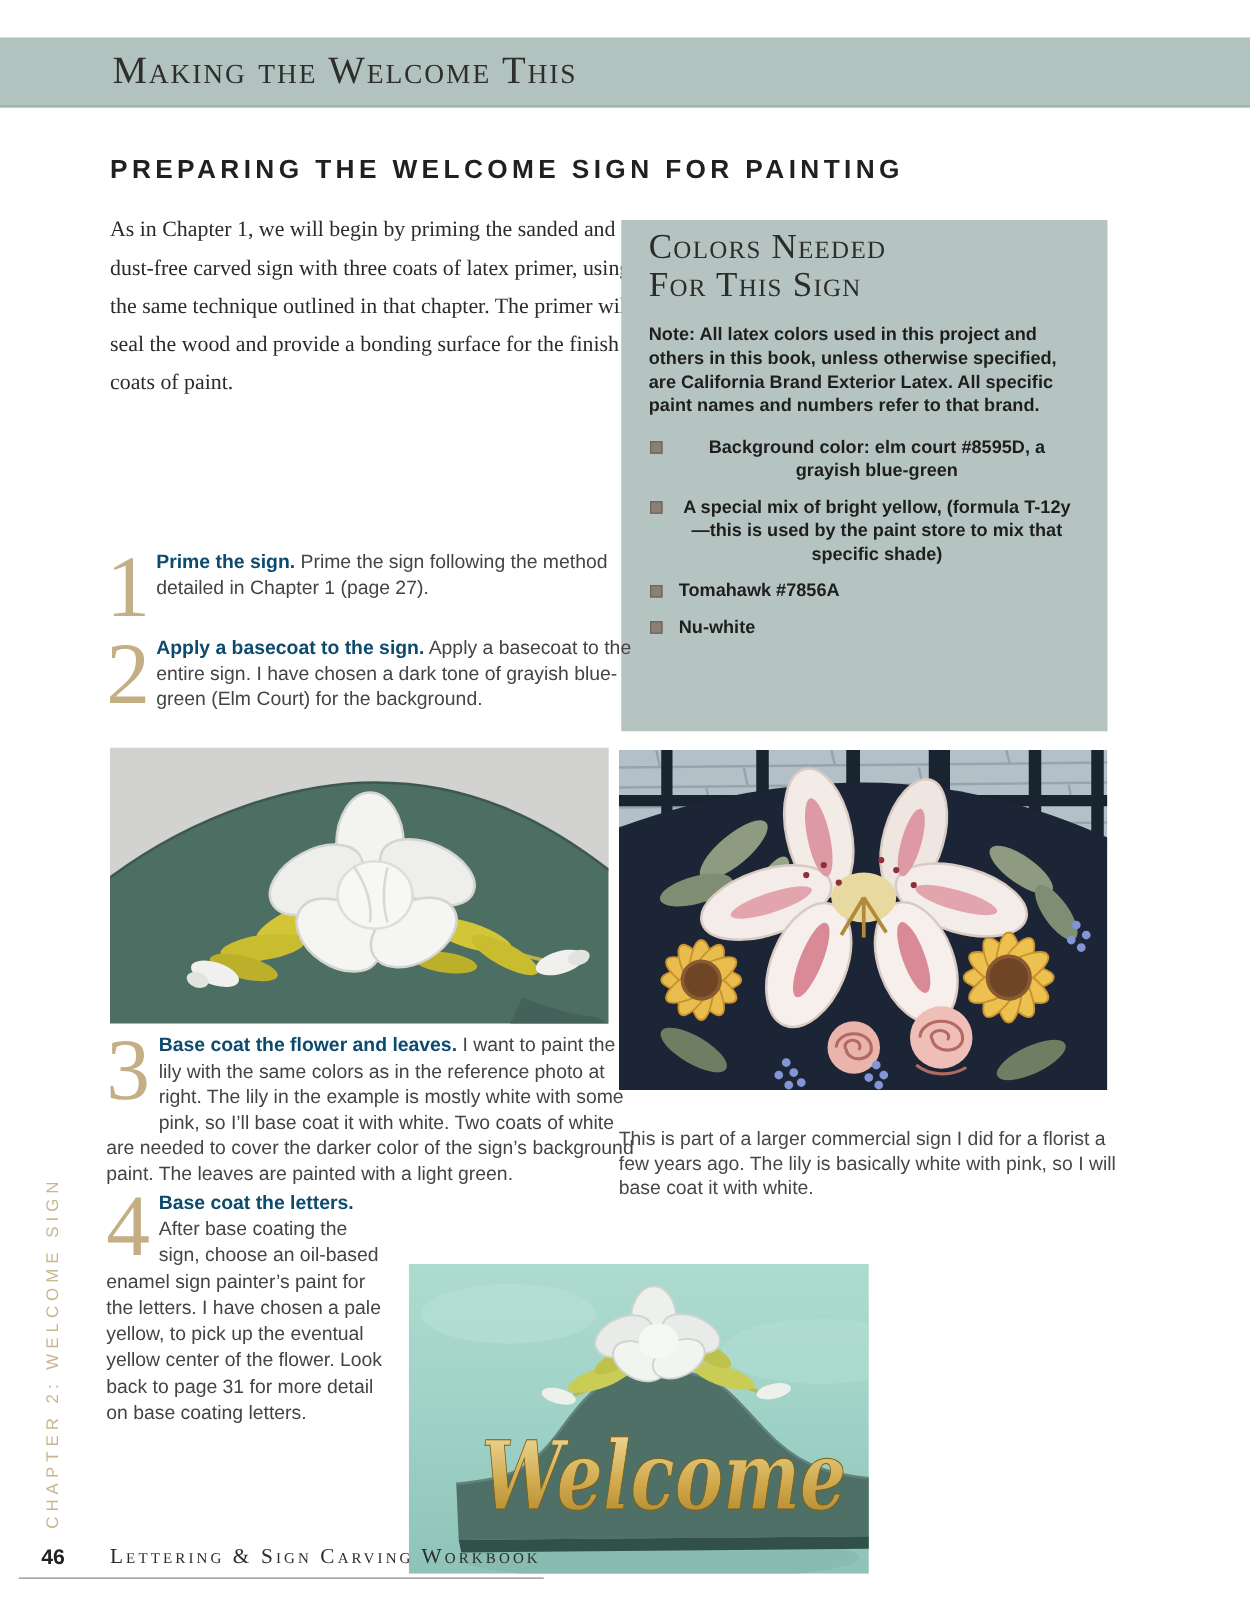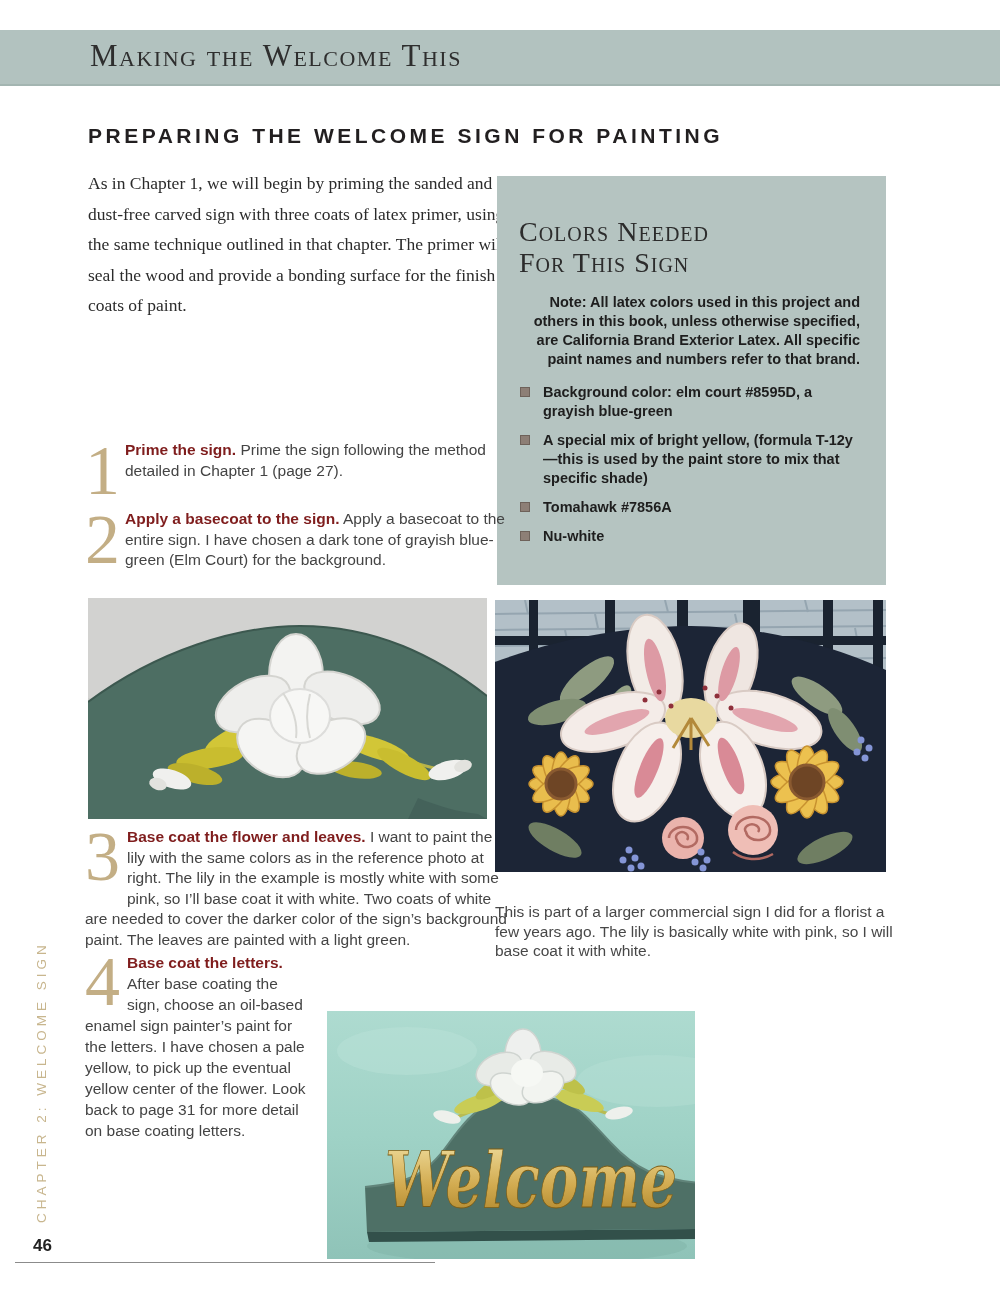--- a/index.html
+++ b/index.html
@@ -31,33 +31,33 @@
   
   .intro {
     position:absolute; left:88px; top:168px; width:424px;
     font-family:"Liberation Serif","DejaVu Serif",serif;
     font-size:17.5px; line-height:30.5px; color:#2b2b2b;
   }
 
   
   .colors-box {
     position:absolute; left:497px; top:176px; width:389px; height:409px;
-    background:#b5c4c1; padding:40px 26px 0 22px;
+    background:#b5c4c1; padding:6px 26px 0 22px;
   }
   .colors-box-title {
     font-family:"Liberation Serif","DejaVu Serif",serif;
     font-variant:small-caps; font-size:28px; line-height:31px;
     letter-spacing:1px; color:#2c2c2c;
   }
   .colors-note {
     margin-top:15px; font-size:14.5px; font-weight:bold;
-    line-height:19px; color:#1e1e1e;text-align:right;
+    line-height:19px; color:#1e1e1e;
   }
   .bullet-list { margin-top:14px; }
-  .bullet { display:flex; margin-bottom:10px; }
+  .bullet { display:flex; margin-bottom:10px;text-align:center; }
   .bullet-sq {
     flex:0 0 auto; width:10px; height:10px; margin:4px 13px 0 1px;
     background:#8d7f76; border:1px solid #6e625a;
   }
   .bullet-text {
     font-size:14.5px; font-weight:bold; line-height:19px; color:#1e1e1e;
   }
 
   
   .step { position:absolute; color:#444444; font-size:15.5px; line-height:20.5px; }
@@ -65,21 +65,21 @@
   .step-num-col {
     flex:0 0 40px;
     font-family:"Liberation Serif","DejaVu Serif",serif;
     font-size:70px; line-height:62px; color:#c3ae85;
   }
   .step-num-float {
     float:left; width:42px; height:62px;
     font-family:"Liberation Serif","DejaVu Serif",serif;
     font-size:70px; line-height:60px; color:#c3ae85;
   }
-  .step b { color:#7f1d1d; }
+  .step b { color:#0c4a6e; }
 
   
   .photo { position:absolute; overflow:hidden; }
   .photo svg { display:block; }
 
   
   .caption {
     position:absolute; left:495px; top:879px; width:398px;
     font-size:15.5px; line-height:19.5px; color:#474747;margin-top:23px;
   }
@@ -365,15 +365,16 @@
       <ellipse cx="216" cy="76" rx="22" ry="14" fill="#f2f4f0" stroke="#cfd4d0" stroke-width="1.5" transform="rotate(-26 216 76)"></ellipse>
       <ellipse cx="200" cy="62" rx="16" ry="14" fill="#f6f8f4"></ellipse>
 
       <text x="58" y="196" textLength="292" lengthAdjust="spacingAndGlyphs" font-family="DejaVu Serif, Liberation Serif, serif" font-style="italic" font-weight="bold" font-size="76" fill="url(#goldgrad)" stroke="#7c5c14" stroke-width="0.8">Welcome</text>
     </svg>
   </div>
 
   <div class="chapter-label">CHAPTER 2: WELCOME SIGN</div>
 
   <div class="footer-pagenum">46</div>
+  <div class="footer-book">Lettering &amp; Sign Carving Workbook</div>
   <div class="footer-rule"></div>
 
 </div>
 
 </body></html>

